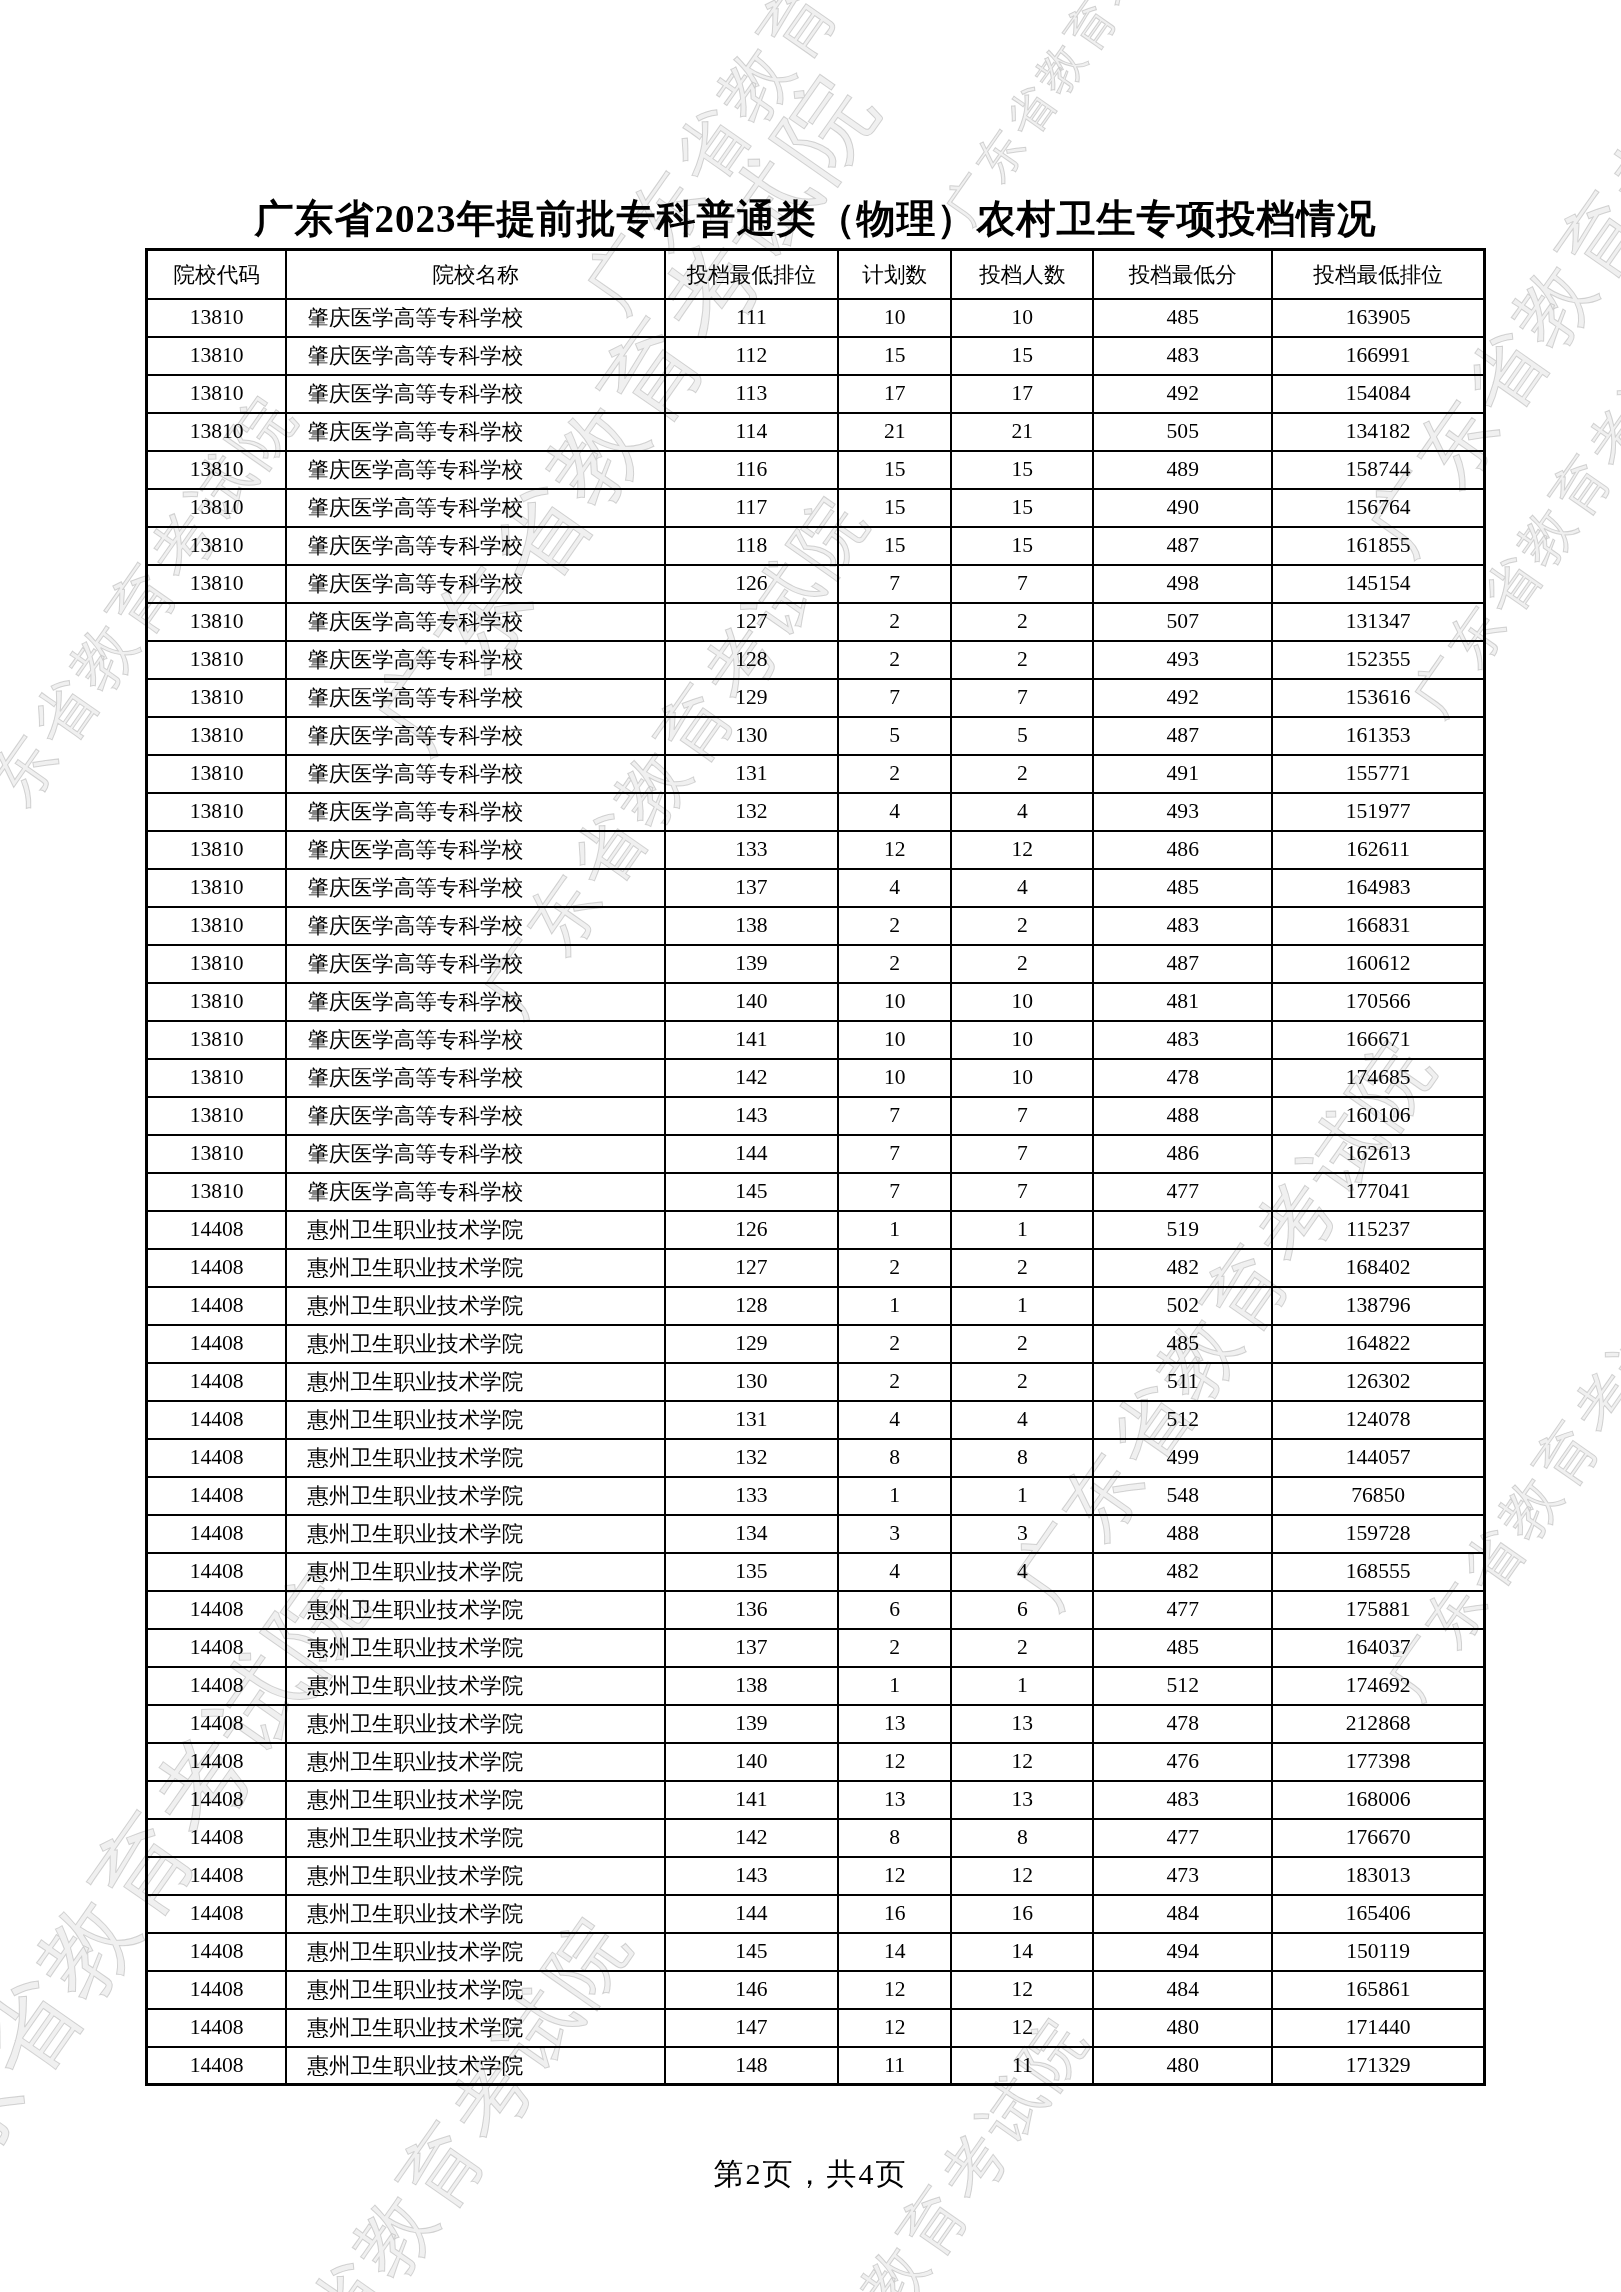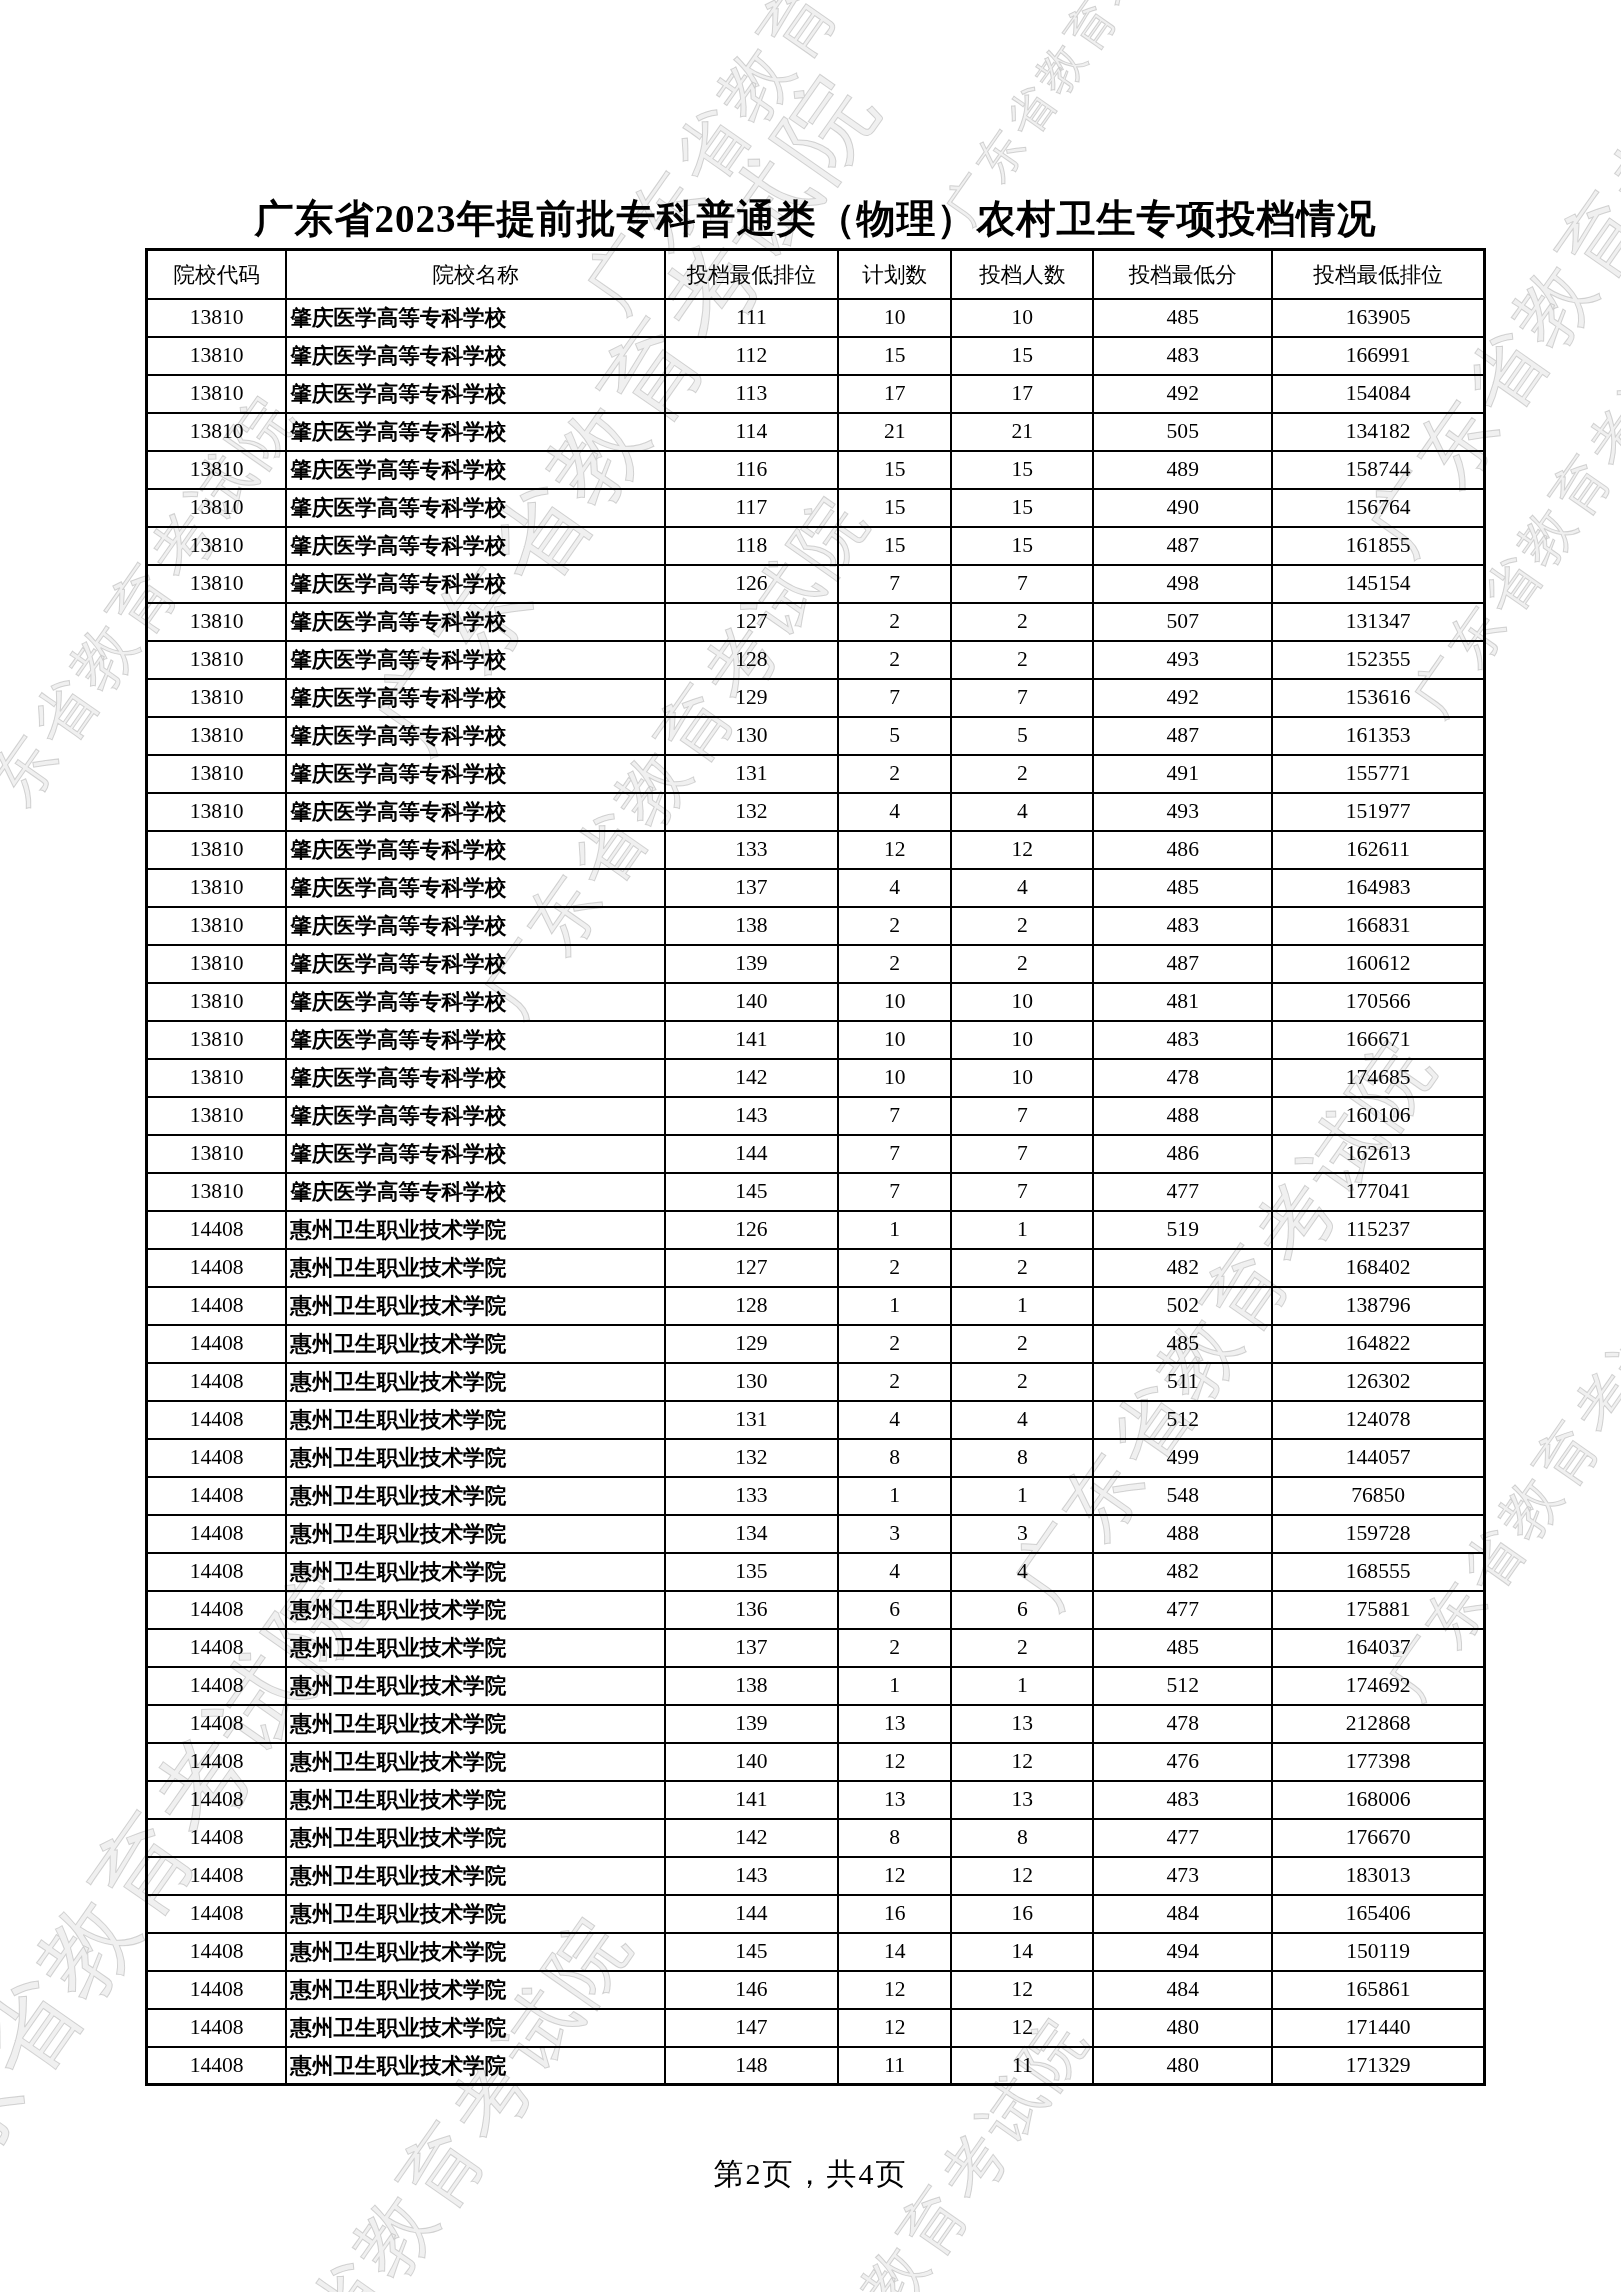--- a/index.html
+++ b/index.html
@@ -51,22 +51,21 @@
     font-weight: normal;
     padding: 0 2px;
     overflow: hidden;
     white-space: nowrap;
   }
   table.admission { border: 3.9px solid #000; }
   table.admission thead tr { height: 49px; }
   table.admission tbody tr { height: 38px; margin-left: 16px; }
   table.admission td.name-cell {
     text-align: left;
-    padding-left: 3px;
-    font-weight: bold;
+    padding-left: 20px;
   }
   .footer {
     position: absolute;
     top: 2154px;
     left: 0;
     width: 100%;
     text-align: center;
     font-size: 30px;
     letter-spacing: 2px;
     z-index: 3;

